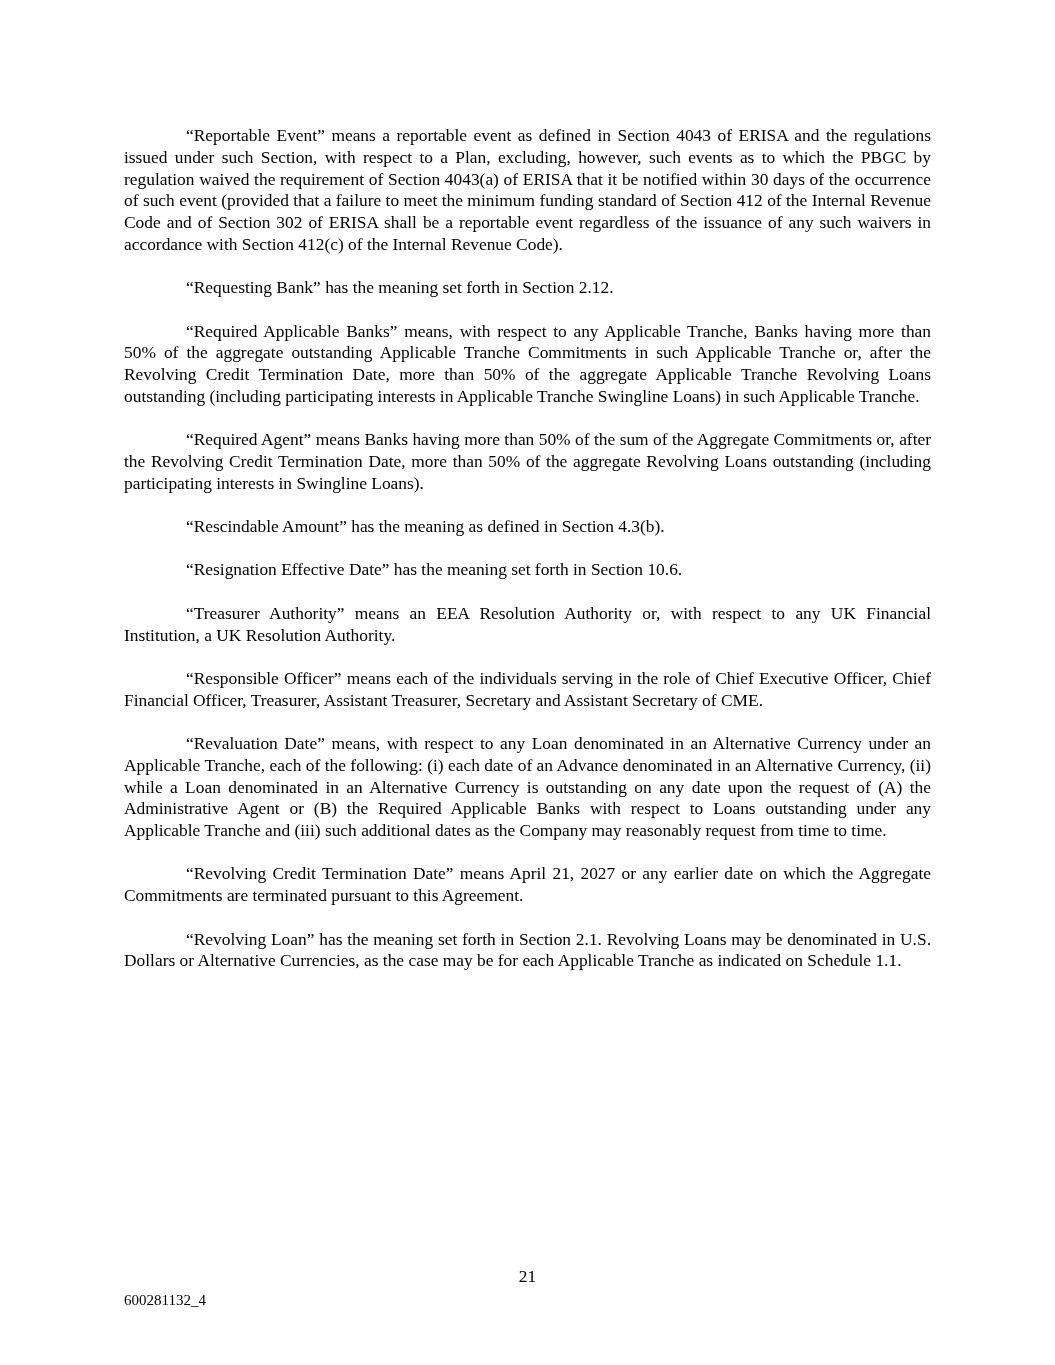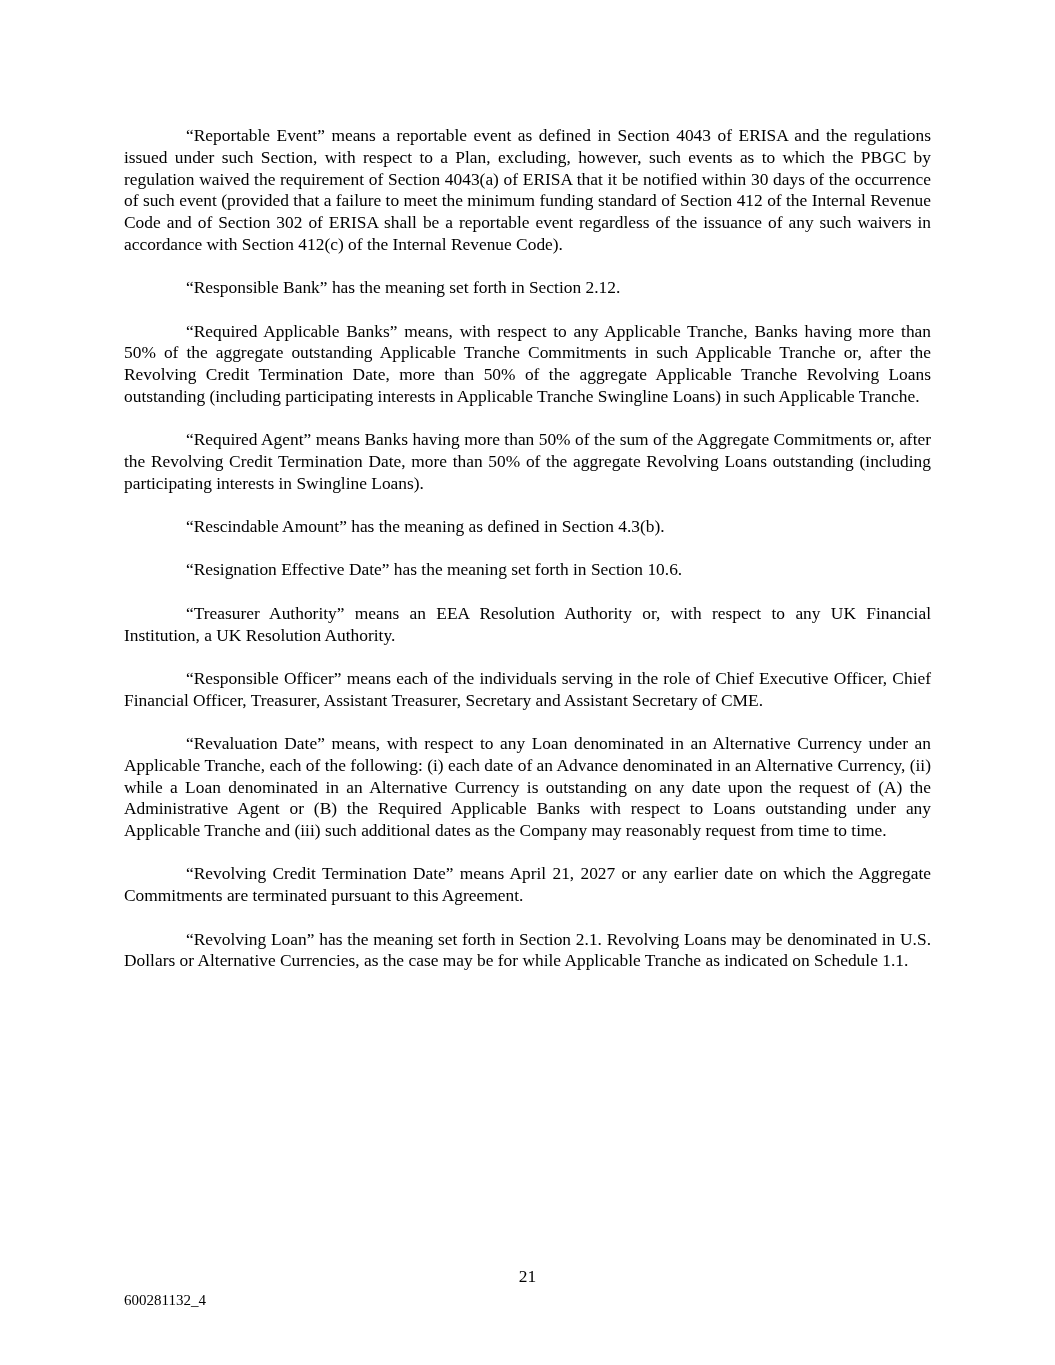--- a/index.html
+++ b/index.html
@@ -49,26 +49,26 @@
       left: 124px;
       top: 1292px;
       font-size: 15px;
     }
   </style>
 </head>
 <body>
 
 <div class="page-body" id="doc-body">
     <p class="definition"><span>“</span><span class="term">Reportable Event</span><span>”</span><span> means a reportable event as defined in Section 4043 of ERISA and the regulations issued under such Section, with respect to a Plan, excluding, however, such events as to which the PBGC by regulation waived the requirement of Section 4043(a) of ERISA that it be notified within 30 days of the occurrence of such event (provided that a failure to meet the minimum funding standard of Section 412 of the Internal Revenue Code and of Section 302 of ERISA shall be a reportable event regardless of the issuance of any such waivers in accordance with Section 412(c) of the Internal Revenue Code).</span></p>
-    <p class="definition"><span>“</span><span class="term">Responsible Bank</span><span>”</span><span> has the meaning set forth in </span><span class="xref">Section 2.12</span><span>.</span></p>
+    <p class="definition"><span>“</span><span class="term">Requesting Bank</span><span>”</span><span> has the meaning set forth in </span><span class="xref">Section 2.12</span><span>.</span></p>
     <p class="definition"><span>“</span><span class="term">Required Applicable Banks</span><span>”</span><span> means, with respect to any Applicable Tranche, Banks having more than 50% of the aggregate outstanding Applicable Tranche Commitments in such Applicable Tranche or, after the Revolving Credit Termination Date, more than 50% of the aggregate Applicable Tranche Revolving Loans outstanding (including participating interests in Applicable Tranche Swingline Loans) in such Applicable Tranche.</span></p>
     <p class="definition"><span>“</span><span class="term">Required Agent</span><span>”</span><span> means Banks having more than 50% of the sum of the Aggregate Commitments or, after the Revolving Credit Termination Date, more than 50% of the aggregate Revolving Loans outstanding (including participating interests in Swingline Loans).</span></p>
     <p class="definition"><span>“</span><span class="term">Rescindable Amount</span><span>”</span><span> has the meaning as defined in </span><span class="xref">Section 4.3(b)</span><span>.</span></p>
     <p class="definition"><span>“</span><span class="term">Resignation Effective Date</span><span>”</span><span> has the meaning set forth in </span><span class="xref">Section 10.6</span><span>.</span></p>
     <p class="definition"><span>“</span><span class="term">Treasurer Authority</span><span>”</span><span> means an EEA Resolution Authority or, with respect to any UK Financial Institution, a UK Resolution Authority.</span></p>
     <p class="definition"><span>“</span><span class="term">Responsible Officer</span><span>”</span><span> means each of the individuals serving in the role of Chief Executive Officer, Chief Financial Officer, Treasurer, Assistant Treasurer, Secretary and Assistant Secretary of CME.</span></p>
     <p class="definition"><span>“</span><span class="term">Revaluation Date</span><span>”</span><span> means, with respect to any Loan denominated in an Alternative Currency under an Applicable Tranche, each of the following:  (i) each date of an Advance denominated in an Alternative Currency, (ii) while a Loan denominated in an Alternative Currency is outstanding on any date upon the request of (A) the Administrative Agent or (B) the Required Applicable Banks with respect to Loans outstanding under any Applicable Tranche and (iii) such additional dates as the Company may reasonably request from time to time.</span></p>
     <p class="definition"><span>“</span><span class="term">Revolving Credit Termination Date</span><span>”</span><span> means April 21, 2027 or any earlier date on which the Aggregate Commitments are terminated pursuant to this Agreement.</span></p>
-    <p class="definition"><span>“</span><span class="term">Revolving Loan</span><span>”</span><span> has the meaning set forth in </span><span class="xref">Section 2.1</span><span>. Revolving Loans may be denominated in U.S. Dollars or Alternative Currencies, as the case may be for while Applicable Tranche as indicated on </span><span class="xref">Schedule 1.1</span><span>.</span></p>
+    <p class="definition"><span>“</span><span class="term">Revolving Loan</span><span>”</span><span> has the meaning set forth in </span><span class="xref">Section 2.1</span><span>. Revolving Loans may be denominated in U.S. Dollars or Alternative Currencies, as the case may be for each Applicable Tranche as indicated on </span><span class="xref">Schedule 1.1</span><span>.</span></p>
   </div>
 
 <div class="page-number">21</div>
 <div class="doc-id">600281132_4</div>
 
 </body></html>

